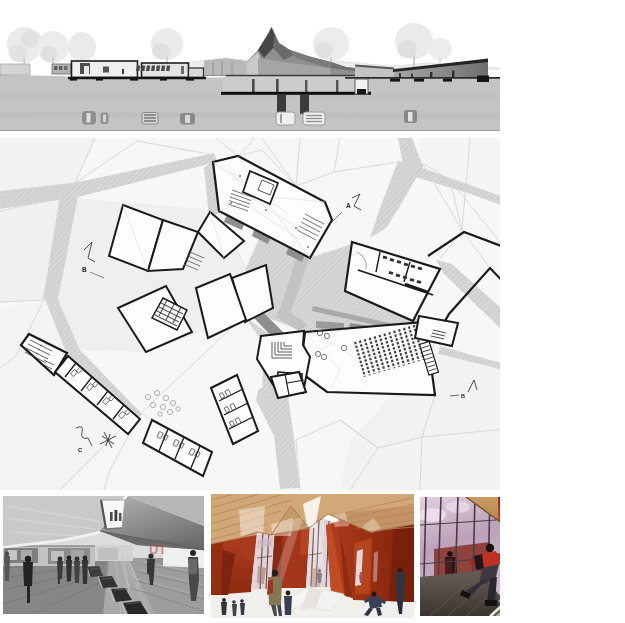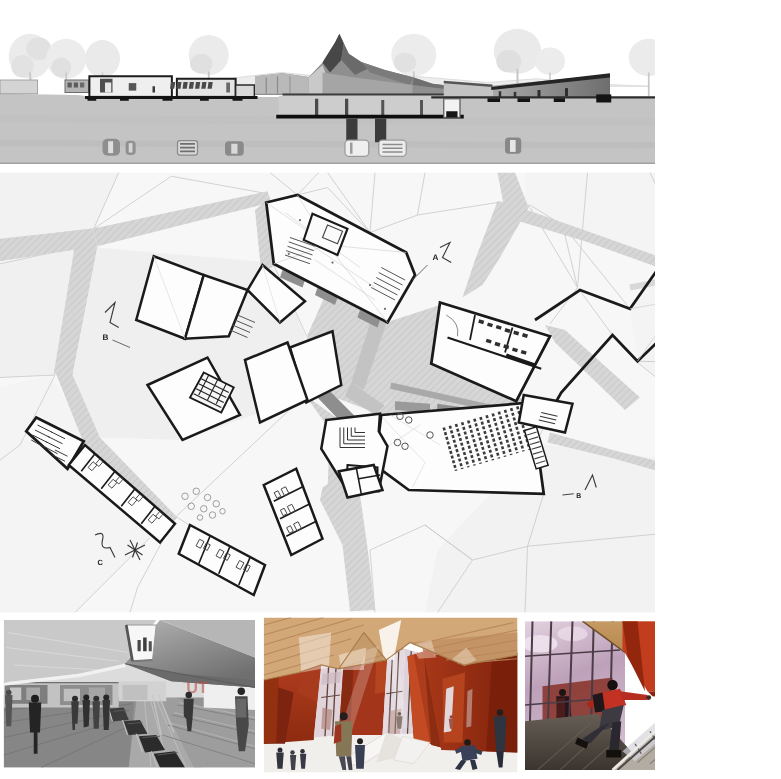--- a/index.html
+++ b/index.html
@@ -1,16 +1,16 @@
 <!DOCTYPE html>
 <html><head>
 <meta charset="utf-8">
 <style>
 html,body{margin:0;padding:0;background:#fff;}
-.page{position:relative;width:500px;height:623px;background:#fff;overflow:hidden;font-family:"Liberation Sans",sans-serif;padding-left:24px;}
+.page{position:relative;width:500px;height:623px;background:#fff;overflow:hidden;font-family:"Liberation Sans",sans-serif;}
 .abs{position:absolute;}
 </style>
 </head>
 <body>
 <div class="page">
 
 <svg class="abs" style="left:0;top:0" width="625" height="138" viewBox="0 0 625 138">
 <defs>
 <linearGradient id="gshade" x1="0" y1="0" x2="1" y2="0">
 <stop offset="0" stop-color="#a8a8a8"></stop>

